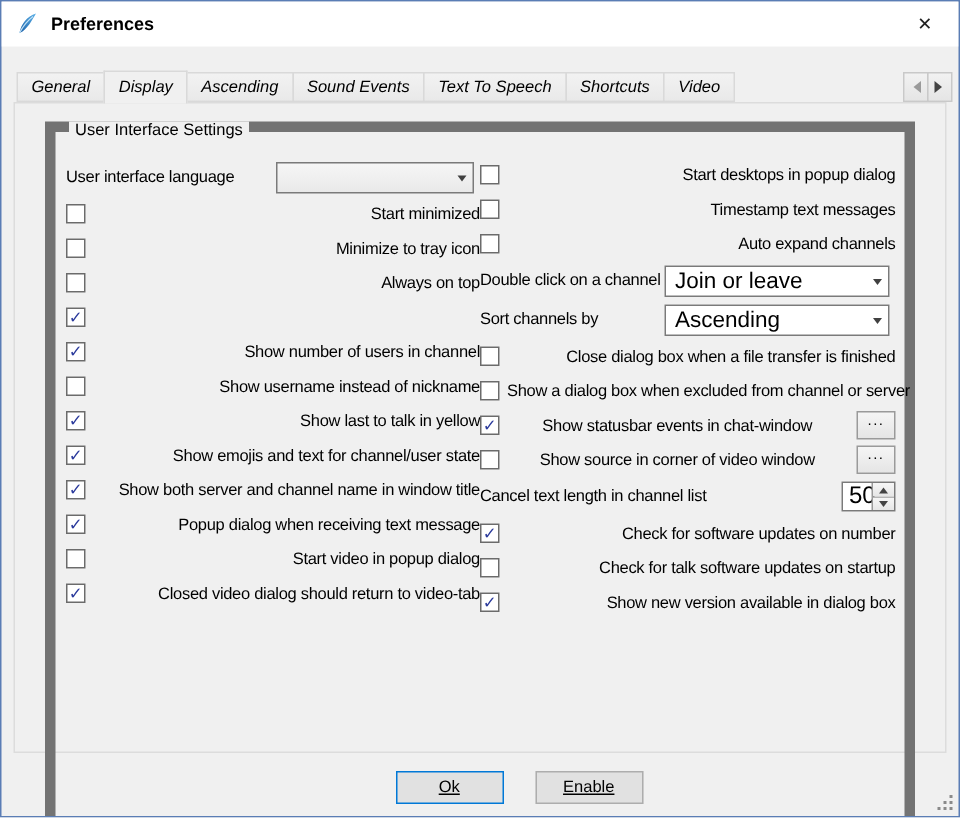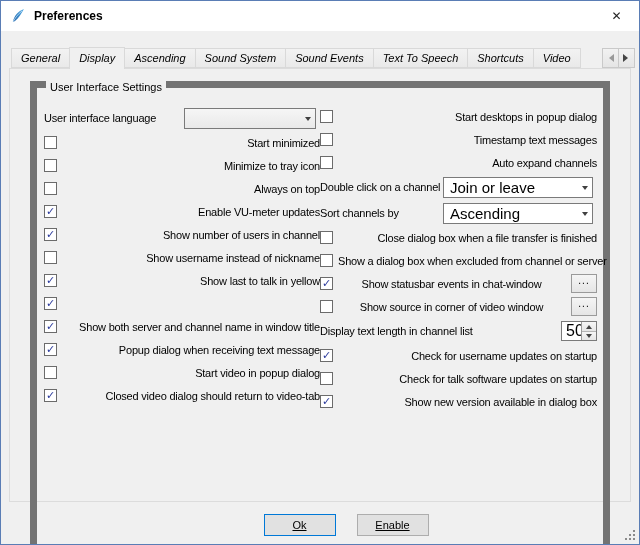--- a/index.html
+++ b/index.html
@@ -94,21 +94,20 @@
       <span>✕</span>
     </button>
   </div>
 
   <div class="dlg-body">
     <div class="tabbar">
       <div id="tabs" style="display:flex;align-items:flex-end;">
           <div class="tab">General</div>
           <div class="tab selected">Display</div>
           <div class="tab">Ascending</div>
-          <div class="tab">Sound System</div>
           <div class="tab">Sound Events</div>
           <div class="tab">Text To Speech</div>
           <div class="tab">Shortcuts</div>
           <div class="tab">Video</div>
         </div>
       <div class="tab-scroll">
         <button>
             <span class="tri-left"></span>
           </button>
         <button>
@@ -138,36 +137,36 @@
                 <div class="row check-row">
                   <span class="checkbox"></span>
                   <span class="lbl">Minimize to tray icon</span>
                 </div>
                 <div class="row check-row">
                   <span class="checkbox"></span>
                   <span class="lbl">Always on top</span>
                 </div>
                 <div class="row check-row">
                   <span class="checkbox">✓</span>
-                  <span class="lbl">Enable VU-meter updates</span>
                 </div>
                 <div class="row check-row">
                   <span class="checkbox">✓</span>
                   <span class="lbl">Show number of users in channel</span>
                 </div>
                 <div class="row check-row">
                   <span class="checkbox"></span>
                   <span class="lbl">Show username instead of nickname</span>
                 </div>
                 <div class="row check-row">
                   <span class="checkbox">✓</span>
                   <span class="lbl">Show last to talk in yellow</span>
                 </div>
                 <div class="row check-row">
                   <span class="checkbox">✓</span>
+                  <span class="lbl">Show emojis and text for channel/user state</span>
                 </div>
                 <div class="row check-row">
                   <span class="checkbox">✓</span>
                   <span class="lbl">Show both server and channel name in window title</span>
                 </div>
                 <div class="row check-row">
                   <span class="checkbox">✓</span>
                   <span class="lbl">Popup dialog when receiving text message</span>
                 </div>
                 <div class="row check-row">
@@ -220,36 +219,36 @@
                 <span class="checkbox">✓</span>
                 <span class="lbl">Show statusbar events in chat-window</span>
                 <button class="more-btn">...</button>
               </div>
               <div class="row check-row">
                 <span class="checkbox"></span>
                 <span class="lbl">Show source in corner of video window</span>
                 <button class="more-btn">...</button>
               </div>
               <div class="row tall">
-                <span class="lbl">Display text length in channel list</span>
+                <span class="lbl">Cancel text length in channel list</span>
                 <div class="spin">
                   <span class="val">50</span>
                   <div class="spin-btns">
                     <button>
                       <span class="tri-up"></span>
                     </button>
                     <button>
                       <span class="tri-down"></span>
                     </button>
                   </div>
                 </div>
               </div>
               <div class="row check-row">
                 <span class="checkbox">✓</span>
-                <span class="lbl">Check for username updates on startup</span>
+                <span class="lbl">Check for software updates on number</span>
               </div>
               <div class="row check-row">
                 <span class="checkbox"></span>
                 <span class="lbl">Check for talk software updates on startup</span>
               </div>
               <div class="row check-row">
                 <span class="checkbox">✓</span>
                 <span class="lbl">Show new version available in dialog box</span>
               </div>
             </div>

